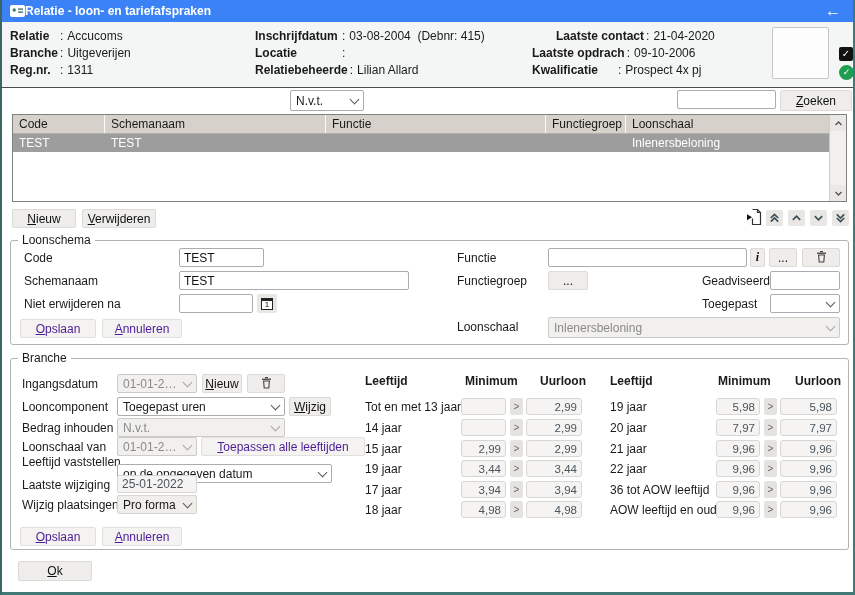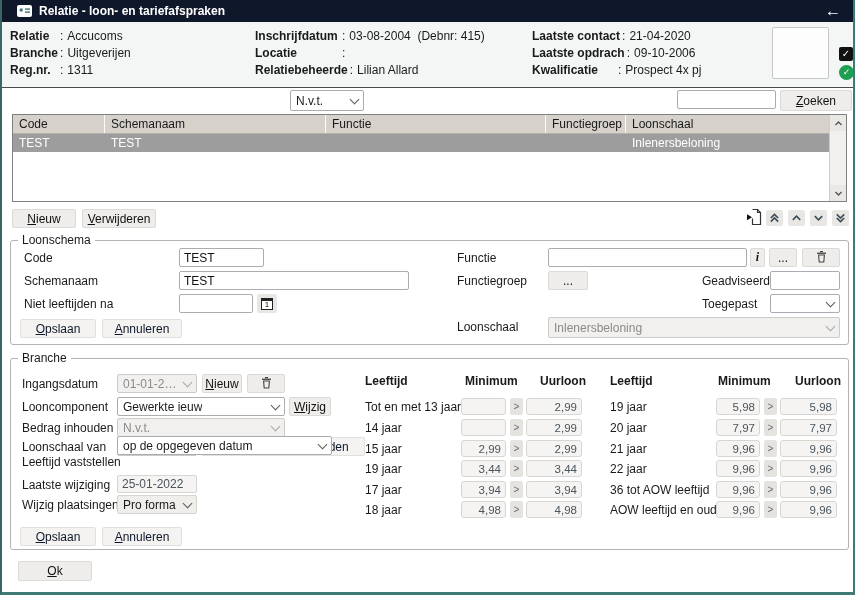--- a/index.html
+++ b/index.html
@@ -1,22 +1,22 @@
 <!DOCTYPE html>
 <html><head>
 <meta charset="utf-8">
 <style>
   * { box-sizing: border-box; margin: 0; padding: 0; }
   html,body { background:#fff; }
   body { font-family:"Liberation Sans", sans-serif; font-size:12px; color:#1a1a1a; }
   .window { position:relative; width:855px; height:595px; background:#fff; overflow:hidden;
             border-left:2px solid #3C6663; border-right:2px solid #3F7A76; border-bottom:3px solid #3F7A76; }
   
-  .titlebar { position:absolute; left:0; top:0; width:100%; height:22px; background:#0f172a; color:#fff;
-              display:flex; align-items:center; gap:7px; padding-left:15px; font-weight:bold; }
+  .titlebar { position:absolute; left:0; top:0; width:100%; height:22px; background:#3b82f6; color:#fff;
+              display:flex; align-items:center; padding-left:8px; font-weight:bold; }
   .back { position:absolute; right:12px; top:0; height:22px; display:flex; align-items:center;
           color:#fff; font-size:16px; font-weight:bold; cursor:pointer; }
   
   .hdr { position:absolute; left:0; top:22px; width:100%; height:66px; background:#F4F6F6; border-bottom:1px solid #4A4A4A; }
   .frow { position:absolute; display:flex; white-space:nowrap; }
   .flab { font-weight:bold; display:inline-block; }
   .fsep { padding:0 4px 0 2px; }
   .fval { white-space:pre; }
   .photo { position:absolute; left:770px; top:27px; width:57px; height:52px; background:#FDFDFD;
            border:1px solid #C4C8C8; border-radius:2px; }
@@ -24,21 +24,21 @@
          font-size:10px; line-height:14px; text-align:center; border-radius:2px; cursor:pointer; }
   .okbadge { position:absolute; left:837px; top:65px; width:15px; height:15px; background:#1E9E50; color:#fff;
              border-radius:50%; font-size:9px; line-height:15px; text-align:center; }
   
   .inp { position:absolute; height:19px; border:1px solid #ABACB0; border-radius:2px; background:#fff;
          padding:0 4px; font-family:"Liberation Sans",sans-serif; font-size:12px; color:#111; }
   .inp.dis { background:#F5F4F2; border-color:#D8D6D2; color:#4A545C; }
   .inp.num { text-align:right; font-size:11.5px; height:17px; border-radius:3px; }
   .btn { position:absolute; height:20px; background:#EEEDEB; border:1px solid #DCDAD6; border-radius:2px;
          font-family:"Liberation Sans",sans-serif; font-size:12px; color:#111; cursor:pointer; text-align:center; }
-  .btn.dis { color:#0f172a; background:#F4F3F1; border-color:#E2E0DC; cursor:default; }
+  .btn.dis { color:#4c1d95; background:#F4F3F1; border-color:#E2E0DC; cursor:default; }
   .btn u { text-decoration:underline; }
   .combo { position:absolute; height:21px; border:1px solid #ABACB0; border-radius:2px; background:#fff;
            display:flex; align-items:center; padding:0 18px 0 5px; cursor:pointer; white-space:nowrap; overflow:hidden; }
   .combo .cval { overflow:hidden; text-overflow:ellipsis; }
   .combo.dis { background:#F1F0EE; border-color:#CDCBC7; color:#8A8A8A; cursor:default; }
   .combo.gray { background:#EFEEEB; border-color:#D6D4D0; }
   .chev { position:absolute; right:5px; top:50%; width:7px; height:7px; margin-top:-5px;
           border-right:1.4px solid #5A5A5A; border-bottom:1.4px solid #5A5A5A; transform:rotate(45deg); }
   .combo.dis .chev { border-color:#A7A5A2; }
   .arrbtn { position:absolute; width:13px; height:17px; background:#E5E3DF; border:none; border-radius:2px;
@@ -109,21 +109,21 @@
     </div>
   <div class="frow" style="left:253px;top:46px">
       <span class="flab" style="min-width:85px">Locatie</span>
       <span class="fsep">:</span>
     </div>
   <div class="frow" style="left:253px;top:63px">
       <span class="flab" style="min-width:85px">Relatiebeheerde</span>
       <span class="fsep">:</span>
       <span class="fval">Lilian Allard</span>
     </div>
-  <div class="frow" style="left:530px;top:29px">
+  <div class="frow" style="left:554px;top:29px">
       <span class="flab" style="min-width:84px">Laatste contact</span>
       <span class="fsep">:</span>
       <span class="fval">21-04-2020</span>
     </div>
   <div class="frow" style="left:530px;top:46px">
       <span class="flab" style="min-width:84px">Laatste opdrach</span>
       <span class="fsep">:</span>
       <span class="fval">09-10-2006</span>
     </div>
   <div class="frow" style="left:530px;top:63px">
@@ -203,21 +203,21 @@
       </svg>
     </button>
 
   <div class="group" style="left:8px;top:240px;width:839px;height:105px"></div>
   <span class="glegend" style="left:16px;top:233px">Loonschema</span>
 
   <span class="lab" style="left:22px;top:251px">Code</span>
   <input class="inp" style="left: 177px; top: 248px; width: 85px;" value="TEST">
   <span class="lab" style="left:22px;top:274px">Schemanaam</span>
   <input class="inp" style="left: 177px; top: 271px; width: 230px;" value="TEST">
-  <span class="lab" style="left:22px;top:297px">Niet leeftijden na</span>
+  <span class="lab" style="left:22px;top:297px">Niet erwijderen na</span>
   <input class="inp" style="left: 177px; top: 294px; width: 74px;" value="">
   <button class="calbtn" style="left:255px;top:294px">
       <span class="calglyph">1</span>
     </button>
   <button class="btn dis" style="left:18px;top:319px;width:76px;height:19px"><u>O</u>pslaan</button>
   <button class="btn dis" style="left:100px;top:319px;width:80px;height:19px"><u>A</u>nnuleren</button>
 
   <span class="lab" style="left:455px;top:251px">Functie</span>
   <input class="inp" style="left: 546px; top: 248px; width: 199px;" value="">
   <button class="btn ibtn" style="left:748px;top:248px;width:15px;height:19px">i</button>
@@ -252,40 +252,40 @@
     </div>
   <button class="btn" style="left:200px;top:374px;width:40px;height:19px"><u>N</u>ieuw</button>
   <button class="btn" style="left:245px;top:374px;width:38px;height:19px"><svg width="11" height="13" viewBox="0 0 11 13">
         <rect x="1" y="2.6" width="9" height="1.3" fill="#444"></rect>
         <rect x="4" y="1" width="3" height="1.3" fill="#444"></rect>
         <path d="M2.6 5h5.8l-.6 7H3.2z" fill="none" stroke="#444" stroke-width="1.1"></path>
       </svg></button>
 
   <span class="lab" style="left:20px;top:400px">Looncomponent</span>
   <div class="combo" style="left:115px;top:397px;width:168px;height:19px">
-      <span class="cval">Gewerkte ieuw</span>
+      <span class="cval">Toegepast uren</span>
       <span class="chev"></span>
     </div>
   <button class="btn" style="left:287px;top:397px;width:42px;height:19px"><u>W</u>ijzig</button>
 
   <span class="lab" style="left:20px;top:421px">Bedrag inhouden</span>
   <div class="combo dis" style="left:115px;top:418px;width:168px;height:19px">
       <span class="cval">N.v.t.</span>
       <span class="chev"></span>
     </div>
 
   <span class="lab" style="left:20px;top:440px">Loonschaal van</span>
   <div class="combo dis" style="left:115px;top:437px;width:80px;height:19px">
       <span class="cval">01-01-2022</span>
       <span class="chev"></span>
     </div>
   <button class="btn dis" style="left:199px;top:437px;width:164px;height:19px"><u>T</u>oepassen alle leeftijden</button>
 
   <span class="lab" style="left:20px;top:455px">Leeftijd vaststellen</span>
-  <div class="combo" style="left:115px;top:436px;width:215px;height:19px">
+  <div class="combo" style="left:115px;top:464px;width:215px;height:19px">
       <span class="cval">op de opgegeven datum</span>
       <span class="chev"></span>
     </div>
 
   <span class="lab" style="left:20px;top:478px">Laatste wijziging</span>
   <input class="inp dis" style="left: 115px; top: 475px; width: 80px; height: 18px;" readonly="" value="25-01-2022">
 
   <span class="lab" style="left:20px;top:498px">Wijzig plaatsingen</span>
   <div class="combo gray" style="left:115px;top:495px;width:80px;height:19px">
       <span class="cval">Pro forma</span>

